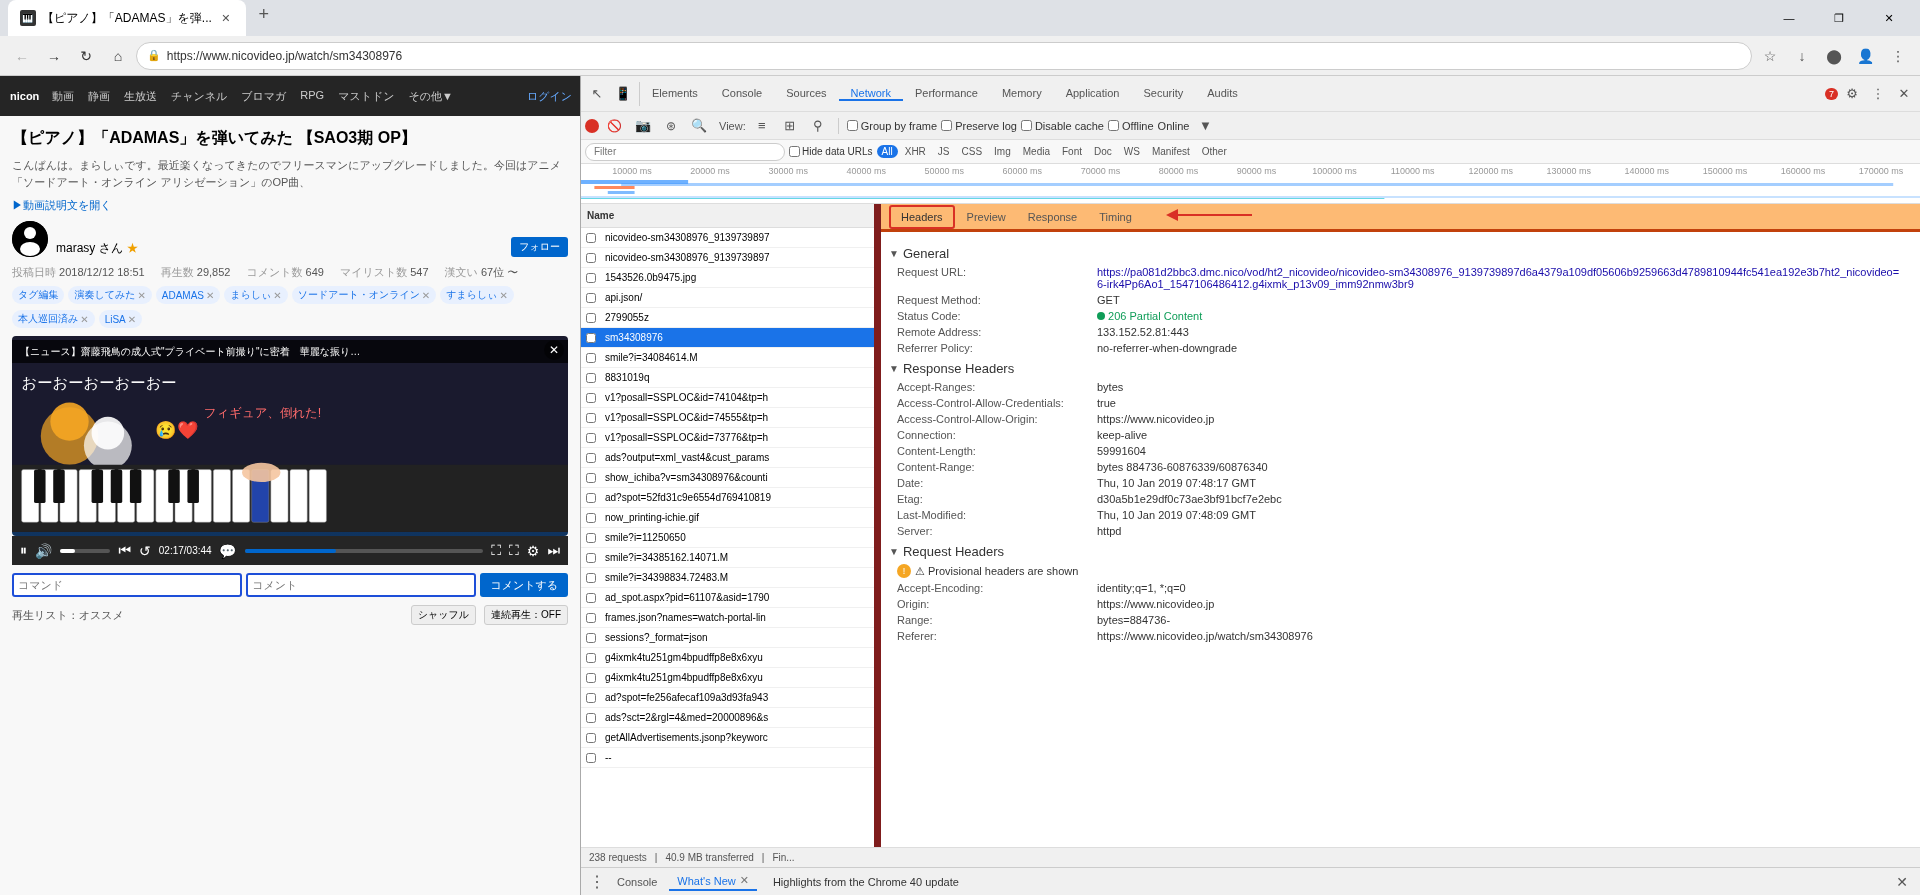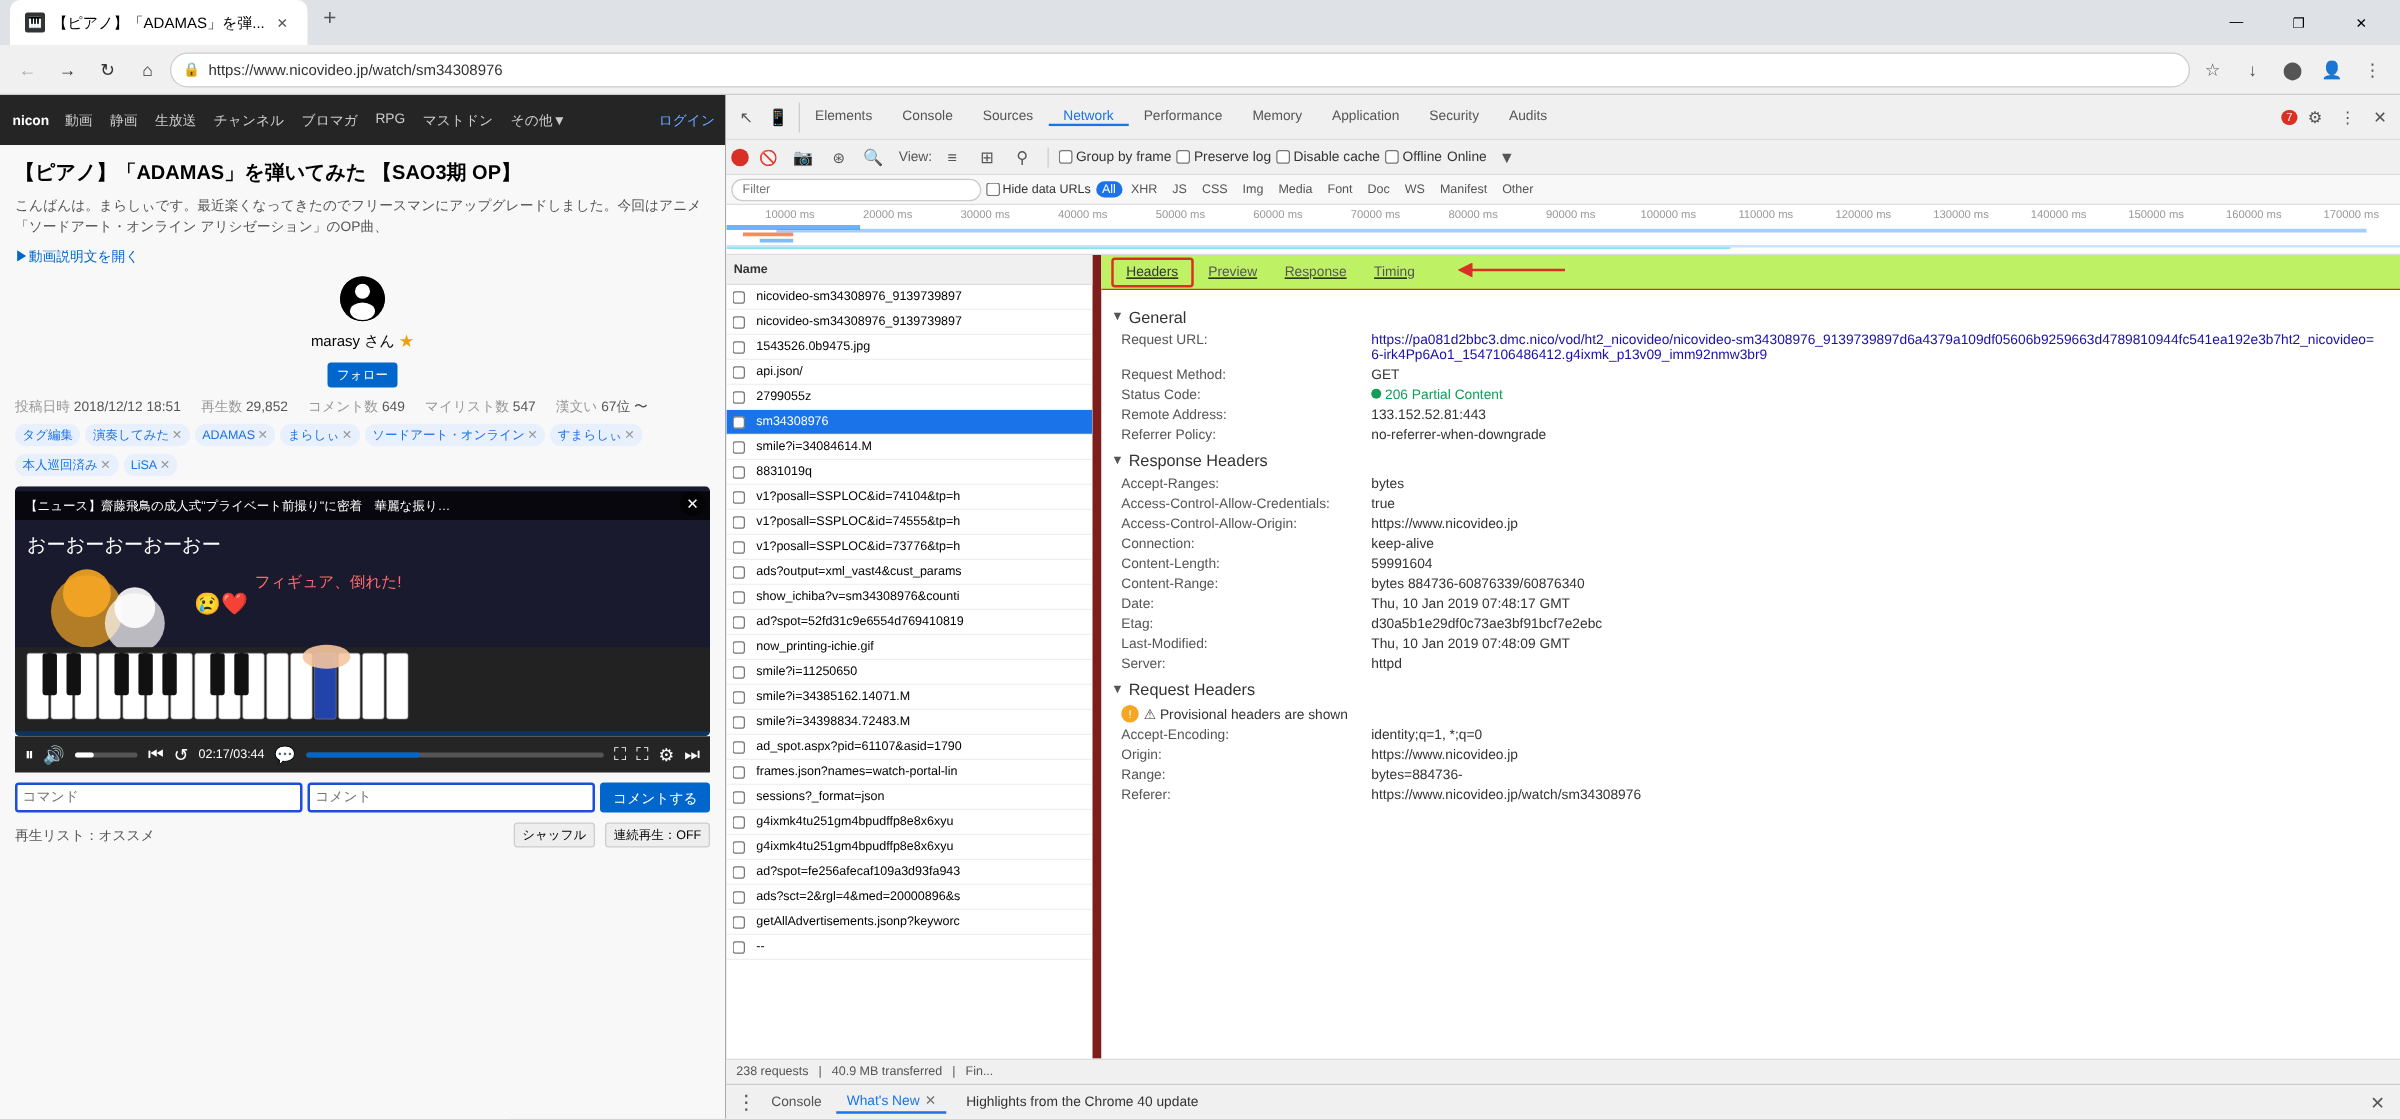--- a/index.html
+++ b/index.html
@@ -38,21 +38,21 @@
     .site-logo { color: white; font-weight: bold; font-size: 14px; }
     .nav-links { display: flex; gap: 2px; }
     .nav-link { color: #ccc; font-size: 11px; padding: 4px 6px; cursor: pointer; white-space: nowrap; }
     .login-btn { margin-left: auto; color: #6af; font-size: 11px; cursor: pointer; }
 
     .page-content { flex: 1; overflow-y: auto; padding: 12px; background: #f8f8f8; }
     .video-title { font-size: 16px; font-weight: bold; margin-bottom: 8px; }
     .video-description { font-size: 11px; color: #555; margin-bottom: 8px; line-height: 1.5; }
     .read-more { color: #06c; font-size: 11px; cursor: pointer; }
 
-    .author-section { display: flex; align-items: center; gap: 8px; margin: 8px 0; flex-direction: column; }
+    .author-section { display: flex; align-items: flex-end; gap: 8px; margin: 8px 0; }
     .avatar { width: 36px; height: 36px; border-radius: 50%; background: #000; display: flex; align-items: center; justify-content: center; color: white; font-size: 10px; overflow: hidden; }
     .author-info { flex: 1; }
     .follow-btn { font-size: 10px; background: #06c; color: white; border: none; padding: 3px 8px; border-radius: 3px; cursor: pointer; }
     
     .stats-row { display: flex; gap: 16px; margin: 6px 0; font-size: 11px; color: #555; }
     .stat { }
     .stat-label { color: #999; }
 
     .tags-row { display: flex; gap: 4px; flex-wrap: wrap; margin: 6px 0; }
     .tag { background: #e8f0fe; color: #1a73e8; font-size: 10px; padding: 2px 6px; border-radius: 10px; cursor: pointer; display: flex; align-items: center; gap: 2px; }
@@ -123,21 +123,21 @@
     .req-row { height: 20px; display: flex; align-items: center; border-bottom: 1px solid #f0f0f0; cursor: pointer; }
     .req-row.selected { background: #1a73e8; color: white; }
     .req-checkbox { width: 20px; display: flex; align-items: center; justify-content: center; }
     .req-checkbox input { width: 10px; height: 10px; }
     .req-name { flex: 1; font-size: 10px; overflow: hidden; text-overflow: ellipsis; white-space: nowrap; padding: 0 4px; }
 
     .dt-status-bar { height: 20px; background: #f0f0f0; border-top: 1px solid #ddd; display: flex; align-items: center; padding: 0 8px; font-size: 10px; color: #555; gap: 8px; }
 
     
     .headers-panel { flex: 1; display: flex; flex-direction: column; overflow: hidden; }
-    .headers-tabs { height: 28px; background: #bef264; border-bottom: 1px solid #c2410c; display: flex; align-items: center; padding: 0 8px; gap: 2px; text-decoration: underline; }
+    .headers-tabs { height: 28px; background: #fdba74; border-bottom: 3px solid #c2410c; display: flex; align-items: center; padding: 0 8px; gap: 2px; }
     .header-tab { padding: 4px 10px; font-size: 11px; color: #555; cursor: pointer; border-radius: 3px; }
     .header-tab.active { border: 2px solid #d93025; color: #333; border-radius: 3px; }
     
     .headers-content { flex: 1; overflow-y: auto; padding: 8px; font-size: 11px; }
     .section-header { display: flex; align-items: center; gap: 4px; margin: 6px 0 4px; cursor: pointer; }
     .section-arrow { font-size: 10px; color: #555; }
     .section-title { font-weight: normal; color: #333; font-size: 13px; }
     .header-row { display: flex; margin: 2px 0; padding: 1px 8px; }
     .header-name { color: #555; min-width: 200px; font-size: 11px; }
     .header-value { color: #333; font-size: 11px; word-break: break-all; flex: 1; }

